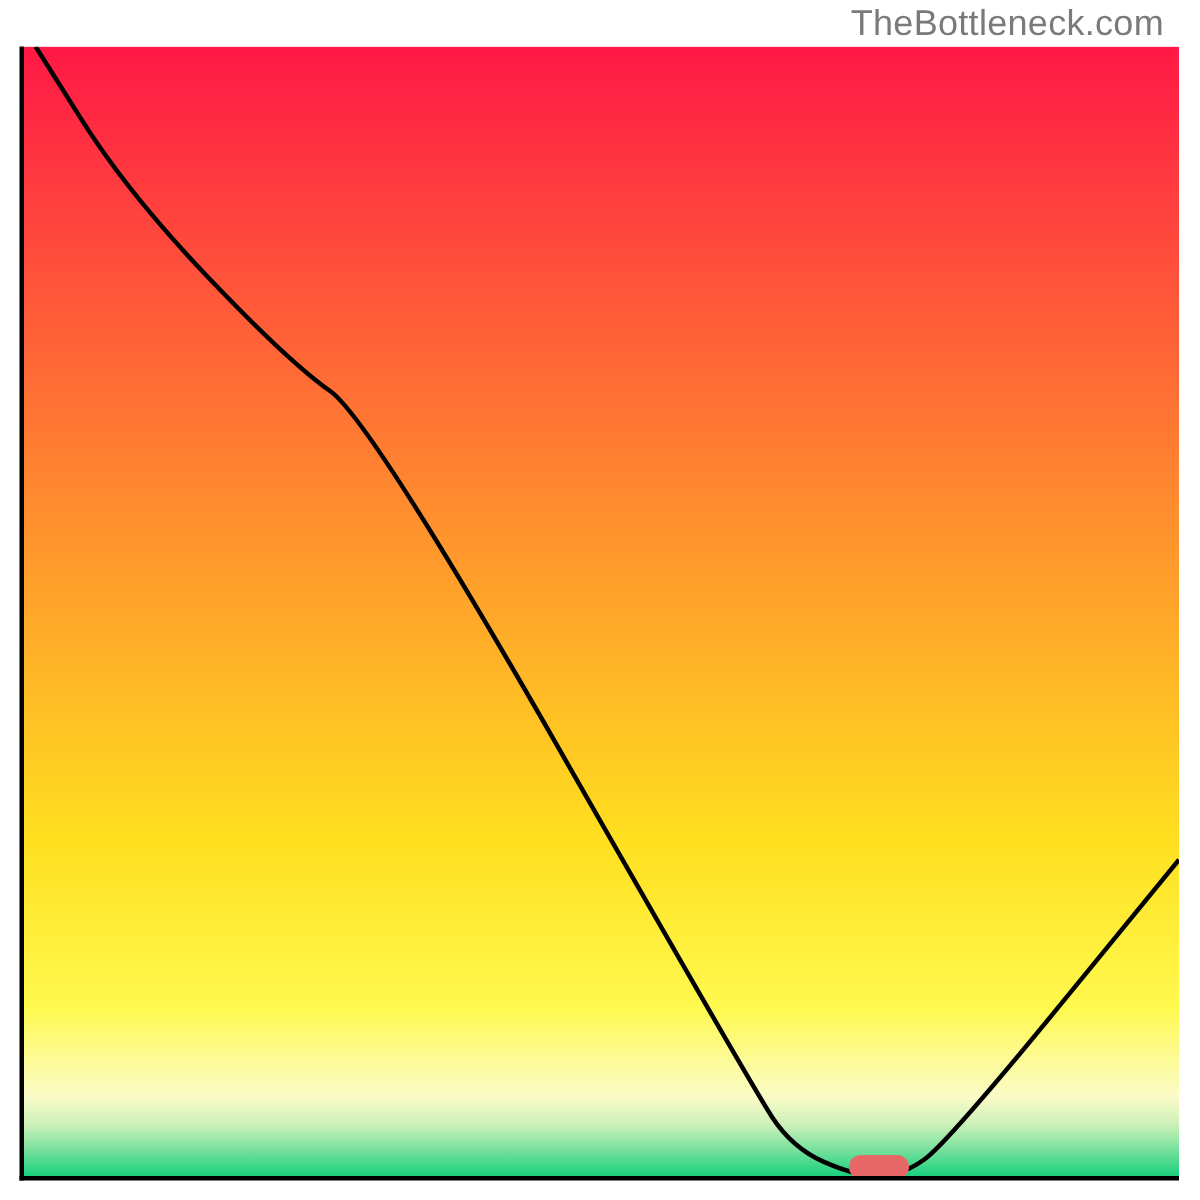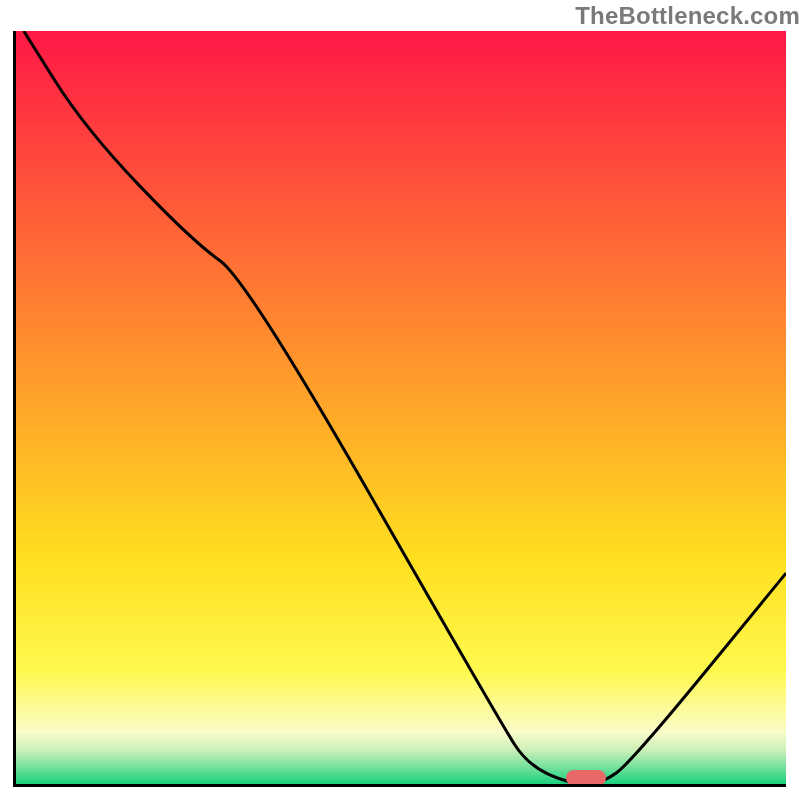--- a/index.html
+++ b/index.html
@@ -13,23 +13,23 @@
   }
   .frame {
     position: relative;
     width: 800px;
     height: 800px;
     box-sizing: border-box;
   }
   .watermark {
     position: absolute;
     top: 2px;
-    right: 0;
+    right: 24px;
     font-size: 24px;
-    font-weight: 700;
+    font-weight: 400;
     color: #7a7a7a;
     letter-spacing: 0.2px;
     z-index: 5;
     user-select: none;
   }
   .plot {
     position: absolute;
     left: 13px;
     top: 31px;
     width: 773px;

